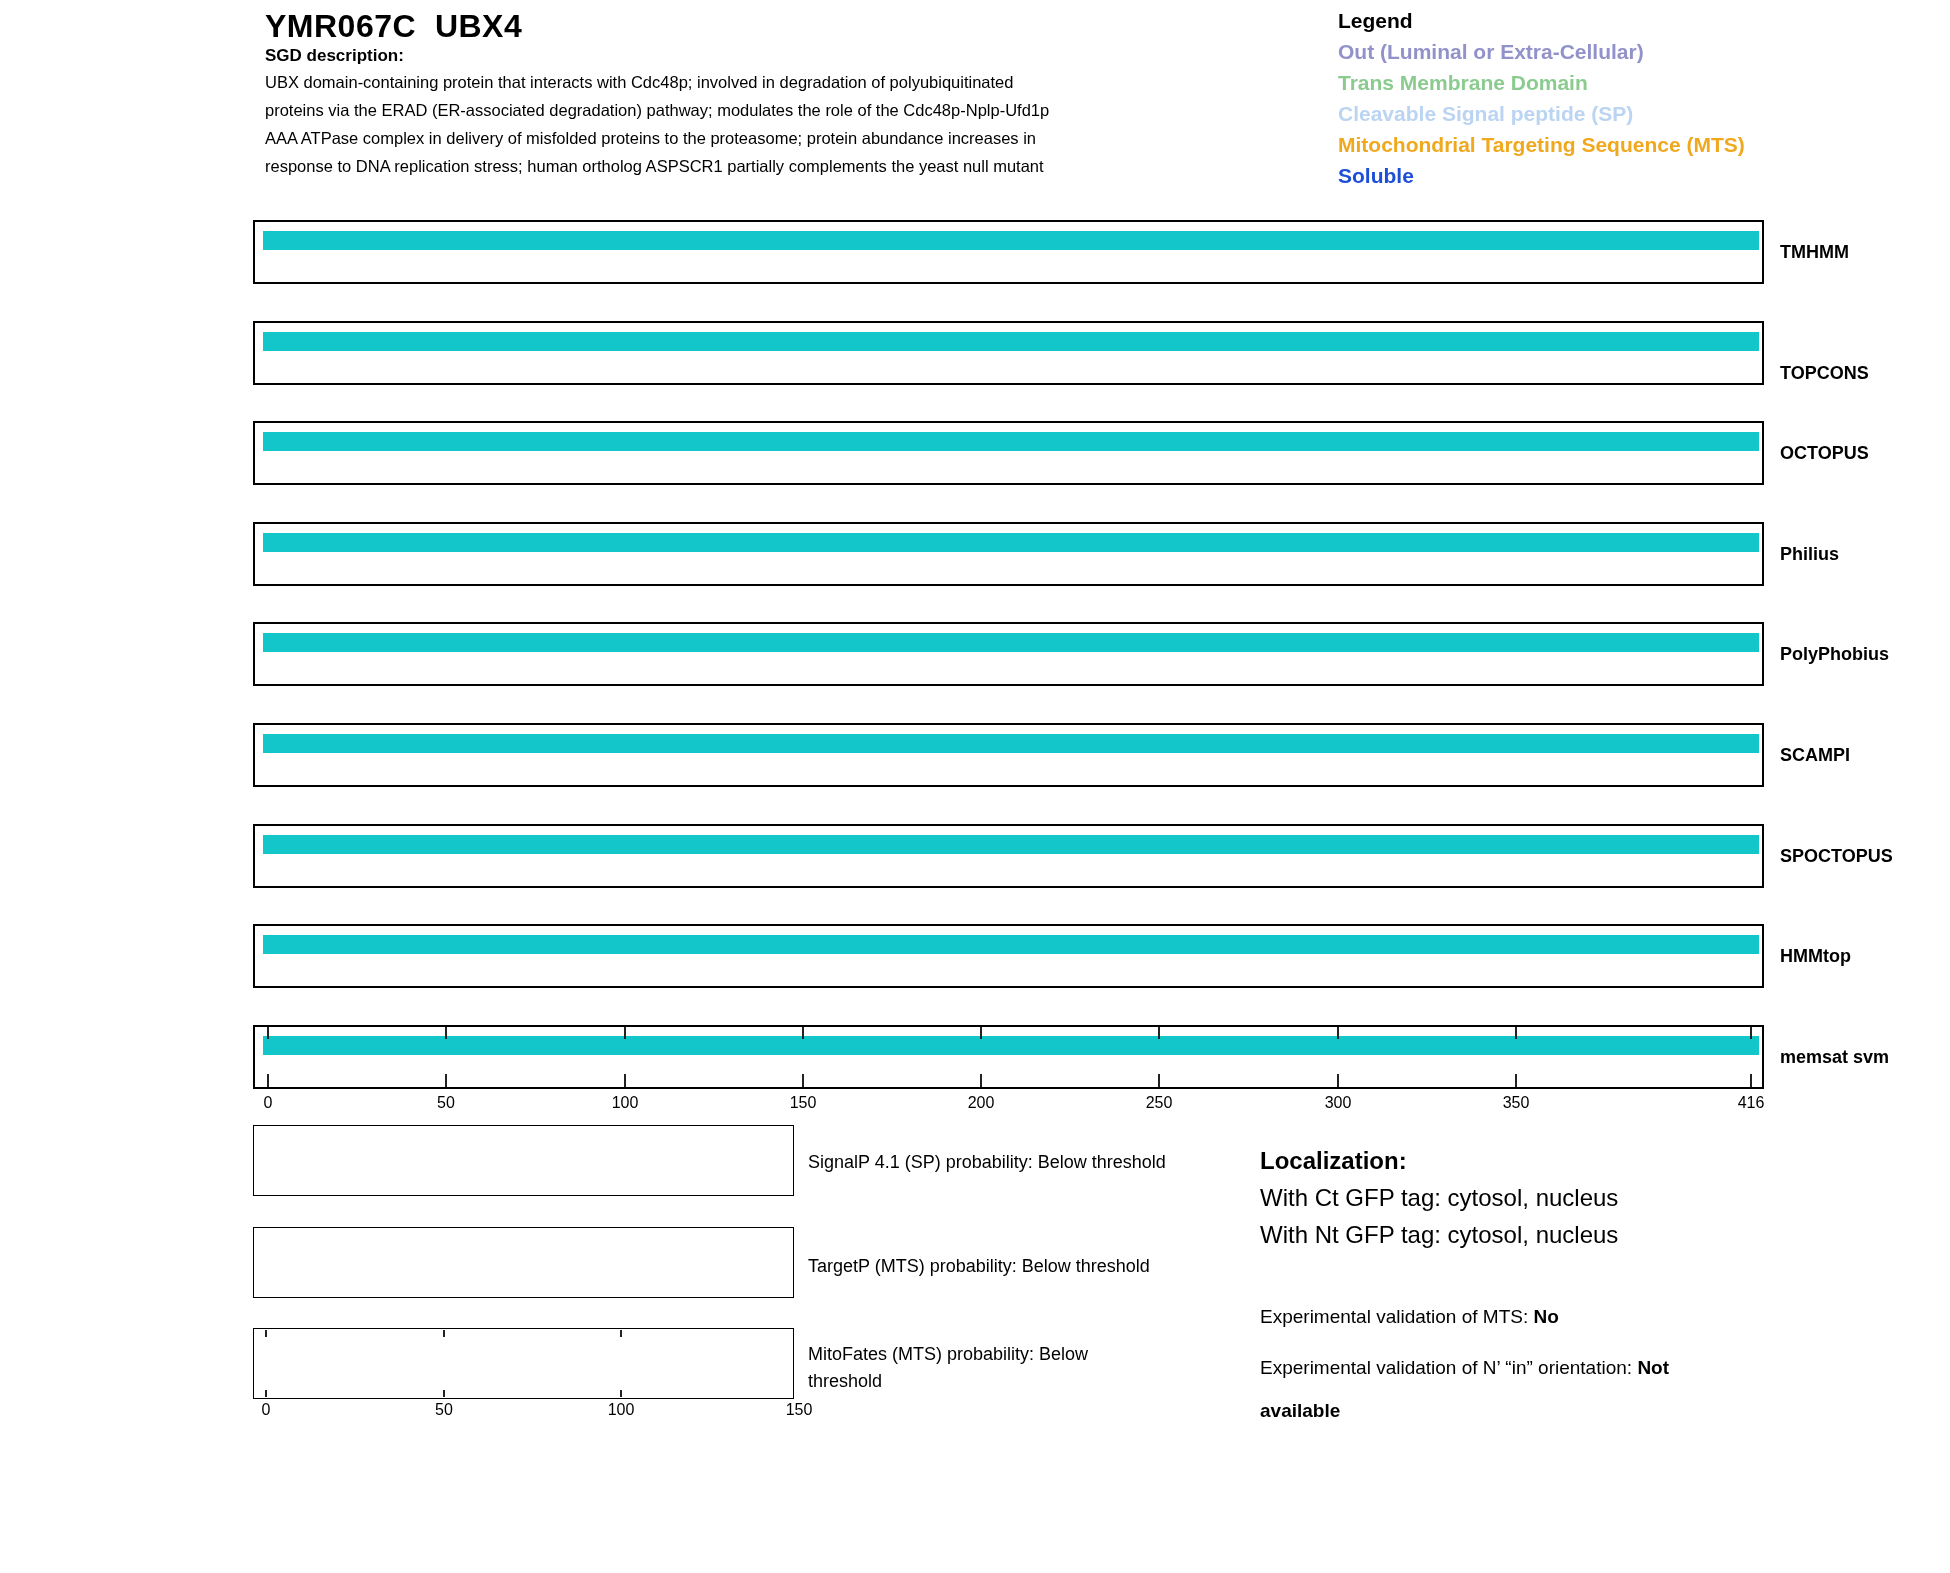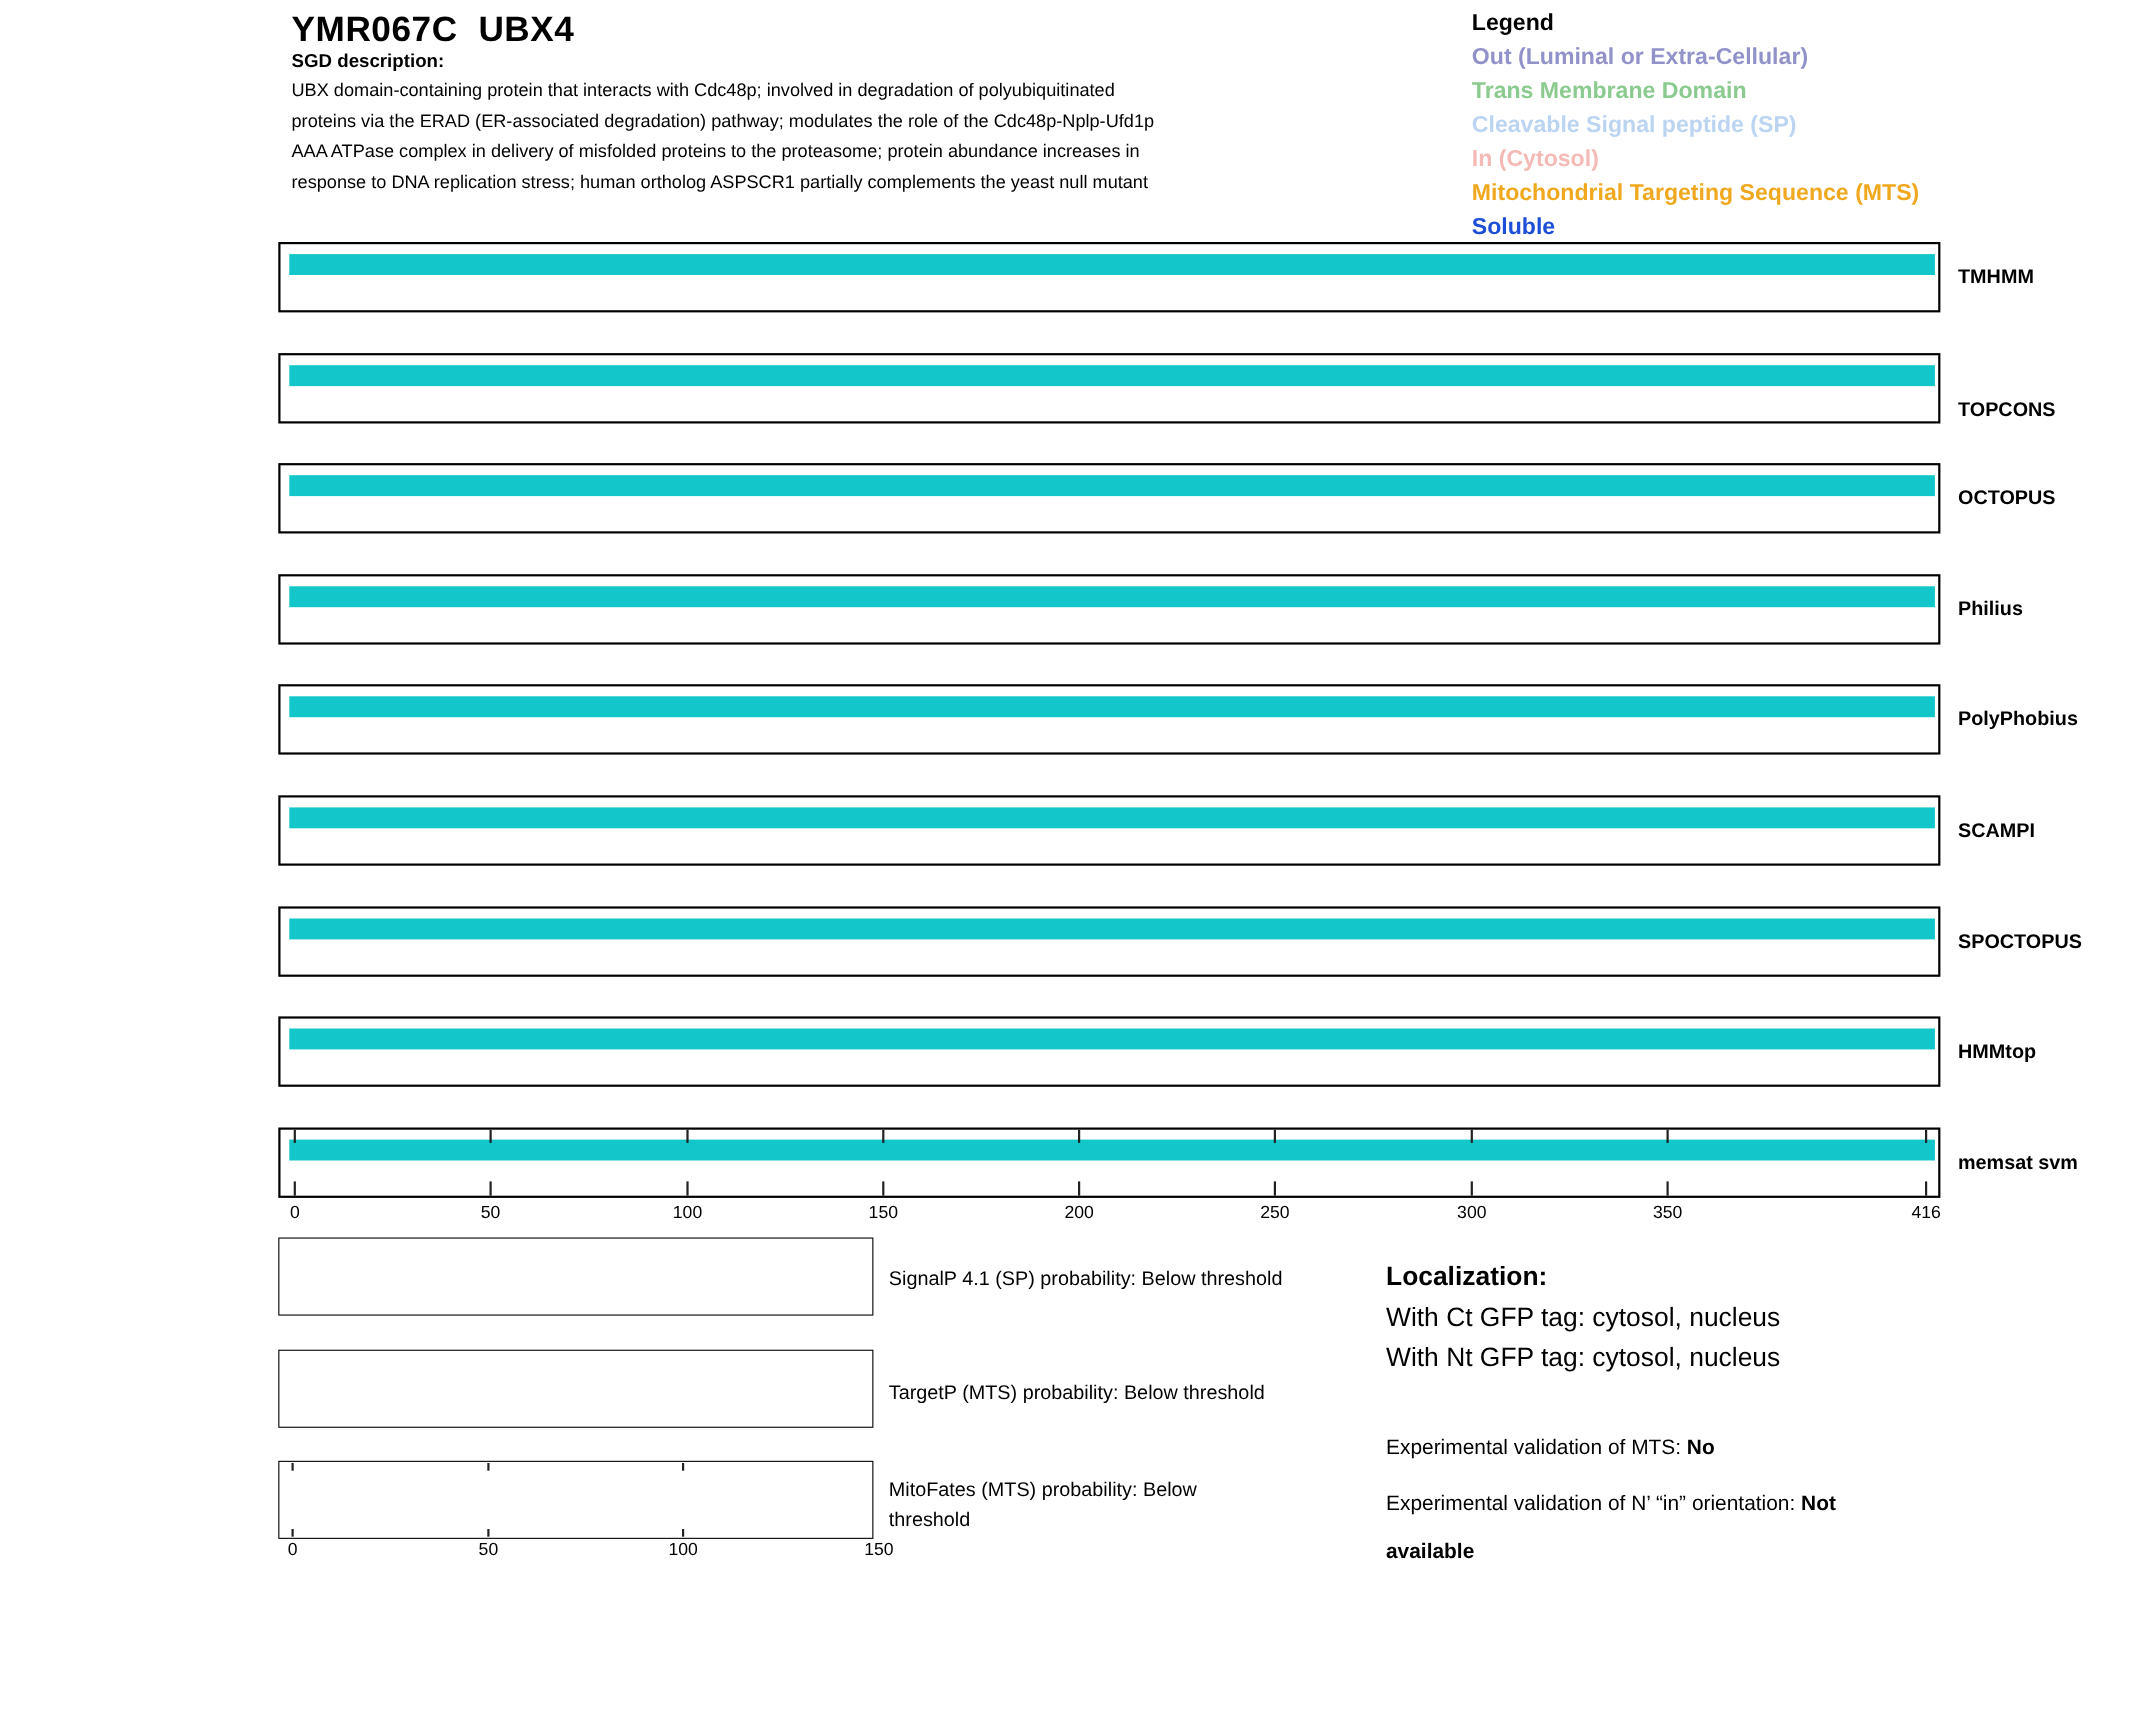--- a/index.html
+++ b/index.html
@@ -43,21 +43,20 @@
 proteins via the ERAD (ER-associated degradation) pathway; modulates the role of the Cdc48p-Nplp-Ufd1p
 AAA ATPase complex in delivery of misfolded proteins to the proteasome; protein abundance increases in
 response to DNA replication stress; human ortholog ASPSCR1 partially complements the yeast null mutant</div>
 
   <div id="legend" class="abs">
     <div id="legend-title">Legend</div>
     <div id="legend-items">
         <div class="legend-item" style="color: rgb(146, 146, 203);">Out (Luminal or Extra-Cellular)</div>
         <div class="legend-item" style="color: rgb(140, 203, 144);">Trans Membrane Domain</div>
         <div class="legend-item" style="color: rgb(186, 212, 242);">Cleavable Signal peptide (SP)</div>
-        <div class="legend-item" style="color: rgb(245, 186, 181);">In (Cytosol)</div>
         <div class="legend-item" style="color: rgb(240, 168, 30);">Mitochondrial Targeting Sequence (MTS)</div>
         <div class="legend-item" style="color: #1d4ed8;">Soluble</div>
       </div>
   </div>
 
   <div id="tracks-panel">
       <div class="track-box" style="left: 253px; top: 220px; width: 1511px; height: 64px;"></div>
       <div class="track-bar" style="left: 263px; top: 231px; width: 1496px; height: 19px; background: rgb(18, 198, 201);"></div>
       <div class="track-label" style="left: 1780px; top: 252px;">TMHMM</div>
       <div class="track-box" style="left: 253px; top: 321px; width: 1511px; height: 64px;"></div>

